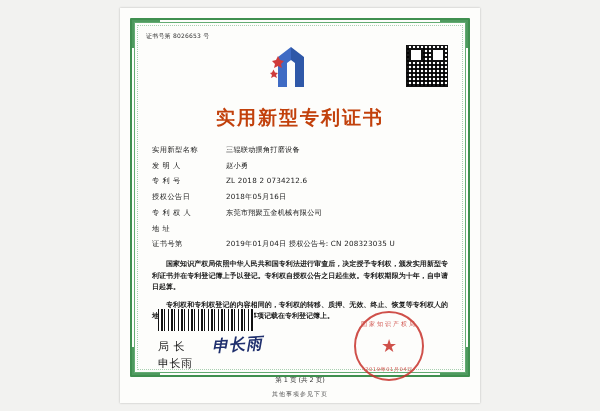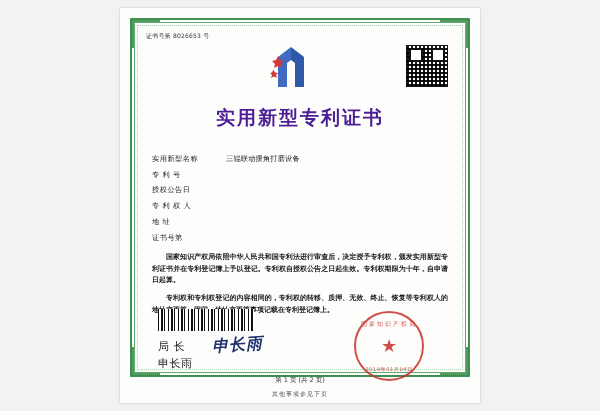--- a/index.html
+++ b/index.html
@@ -121,21 +121,21 @@
   }
   .qr::before { left: 2px; top: 2px; }
   .qr::after { right: 2px; top: 2px; }
 
   .title {
     text-align: center;
     font-family: "DejaVu Serif", "Liberation Serif", serif;
     font-weight: bold;
     font-size: 19px;
     letter-spacing: 2px;
-    color: #4c1d95;
+    color: #c2410c;
     margin-top: 6px;
     margin-bottom: 14px;
   }
 
   .fields {
     margin: 0 6px;
   }
   .field-row {
     display: flex;
     align-items: flex-end;
@@ -146,21 +146,20 @@
   }
   .field-label {
     flex: 0 0 auto;
     width: 74px;
     letter-spacing: 0.5px;
     white-space: nowrap;
   }
   .field-value {
     flex: 1 1 auto;
     letter-spacing: 0.2px;
-    margin-top: 9px;
   }
   .field-value.wrap {
     line-height: 1.5;
   }
 
   .paragraphs {
     margin: 10px 6px 0 6px;
     font-size: 7px;
     line-height: 1.65;
     color: #1a1a1a;
@@ -303,39 +302,47 @@
 
       <div class="title">实用新型专利证书</div>
 
       <div class="fields">
 
         <div class="field-row">
           <div class="field-label">实用新型名称</div>
           <div class="field-value">三辊联动摆角打磨设备</div>
         </div>
 
+        <div class="field-row">
+          <div class="field-label">发 明 人</div>
+          <div class="field-value">赵小勇</div>
+        </div>
 
         <div class="field-row">
           <div class="field-label">专 利 号</div>
+          <div class="field-value">ZL 2018 2 0734212.6</div>
         </div>
 
         <div class="field-row">
           <div class="field-label">授权公告日</div>
+          <div class="field-value">2018年05月16日</div>
         </div>
 
         <div class="field-row">
           <div class="field-label">专 利 权 人</div>
+          <div class="field-value">东莞市翔聚五金机械有限公司</div>
         </div>
 
         <div class="field-row">
           <div class="field-label">地 址</div>
         </div>
 
         <div class="field-row">
           <div class="field-label">证书号第</div>
+          <div class="field-value">2019年01月04日    授权公告号: CN 208323035 U</div>
         </div>
 
       </div>
 
       <div class="paragraphs">
         <p>国家知识产权局依照中华人民共和国专利法进行审查后，决定授予专利权，颁发实用新型专利证书并在专利登记簿上予以登记。专利权自授权公告之日起生效。专利权期限为十年，自申请日起算。</p>
         <p>专利权和专利权登记的内容相同的，专利权的转移、质押、无效、终止、恢复等专利权人的地址变更等，因国、地址变更等事项记载在专利登记簿上。</p>
       </div>
 
     </div>

